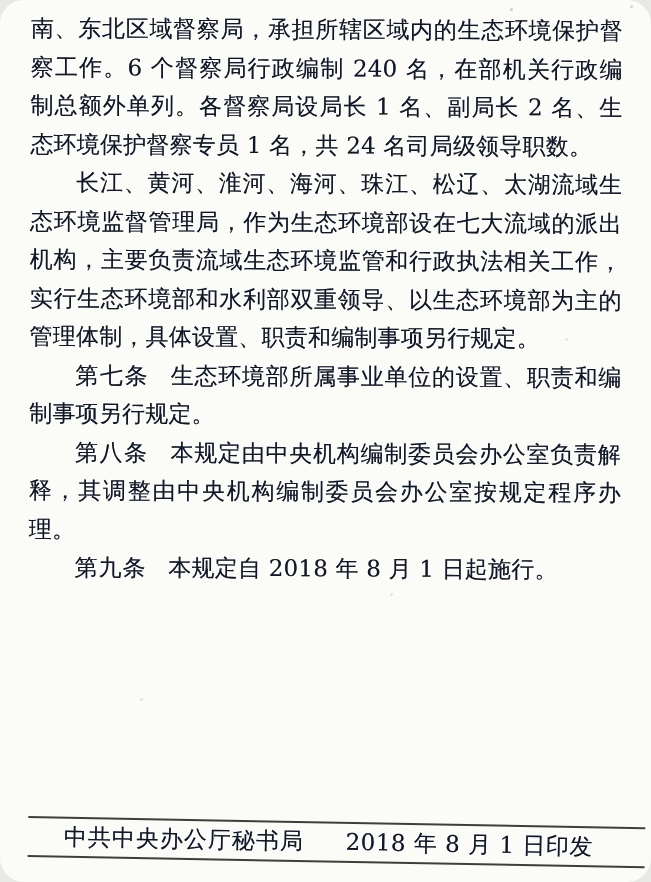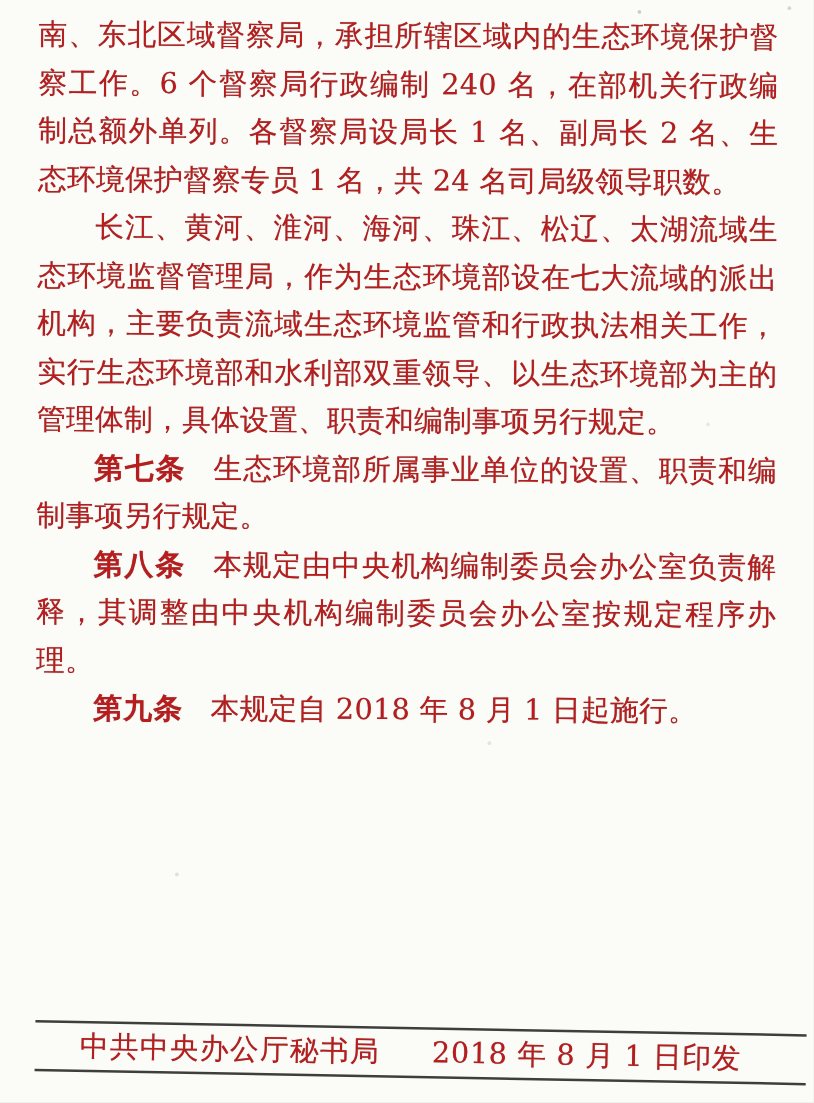--- a/index.html
+++ b/index.html
@@ -8,21 +8,22 @@
     background: #e8e8e6;
   }
   .page {
     position: relative;
     width: 651px;
     height: 882px;
     margin: 0 auto;
     background: #fbfbf8;
     overflow: hidden;
     font-family: "DejaVu Serif", "Liberation Serif", serif;
-    color: #b91c1c;
+    color: #0f172a;
+    border-radius: 24px;
   }
   
   .noise {
     position: absolute;
     width: 3px;
     height: 3px;
     border-radius: 50%;
     background: rgba(120,120,118,0.35);
     top: 8px;
     left: 510px;
@@ -47,21 +48,21 @@
     text-shadow: 0 0 0.6px rgba(40,40,40,0.55);
   }
   .para {
     margin: 0;
   }
   .para.indent {
     text-indent: 2em;
   }
   .lead {
     font-family: "DejaVu Sans", "Liberation Sans", sans-serif;
-    font-weight: bold;
+    font-weight: normal;
     letter-spacing: 1px;
     margin-right: 0.95em;
   }
   .footer {
     position: absolute;
     top: 816px;
     left: 28px;
     width: 617px;
     height: 41px;
     border-top: 2px solid #3e3e3c;

